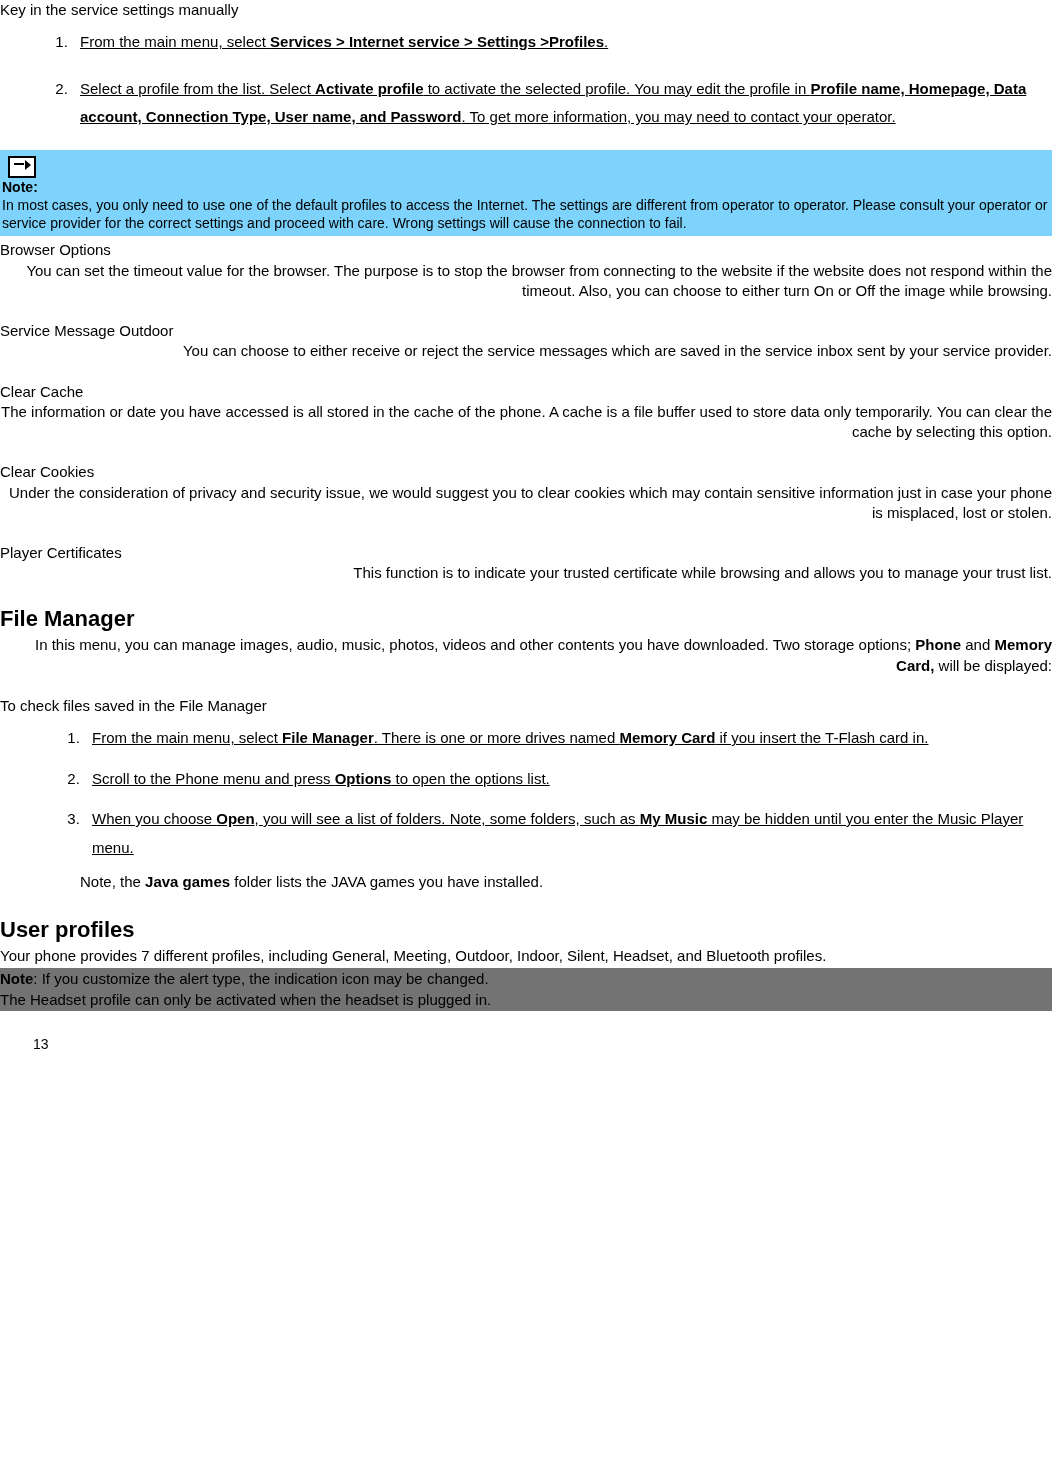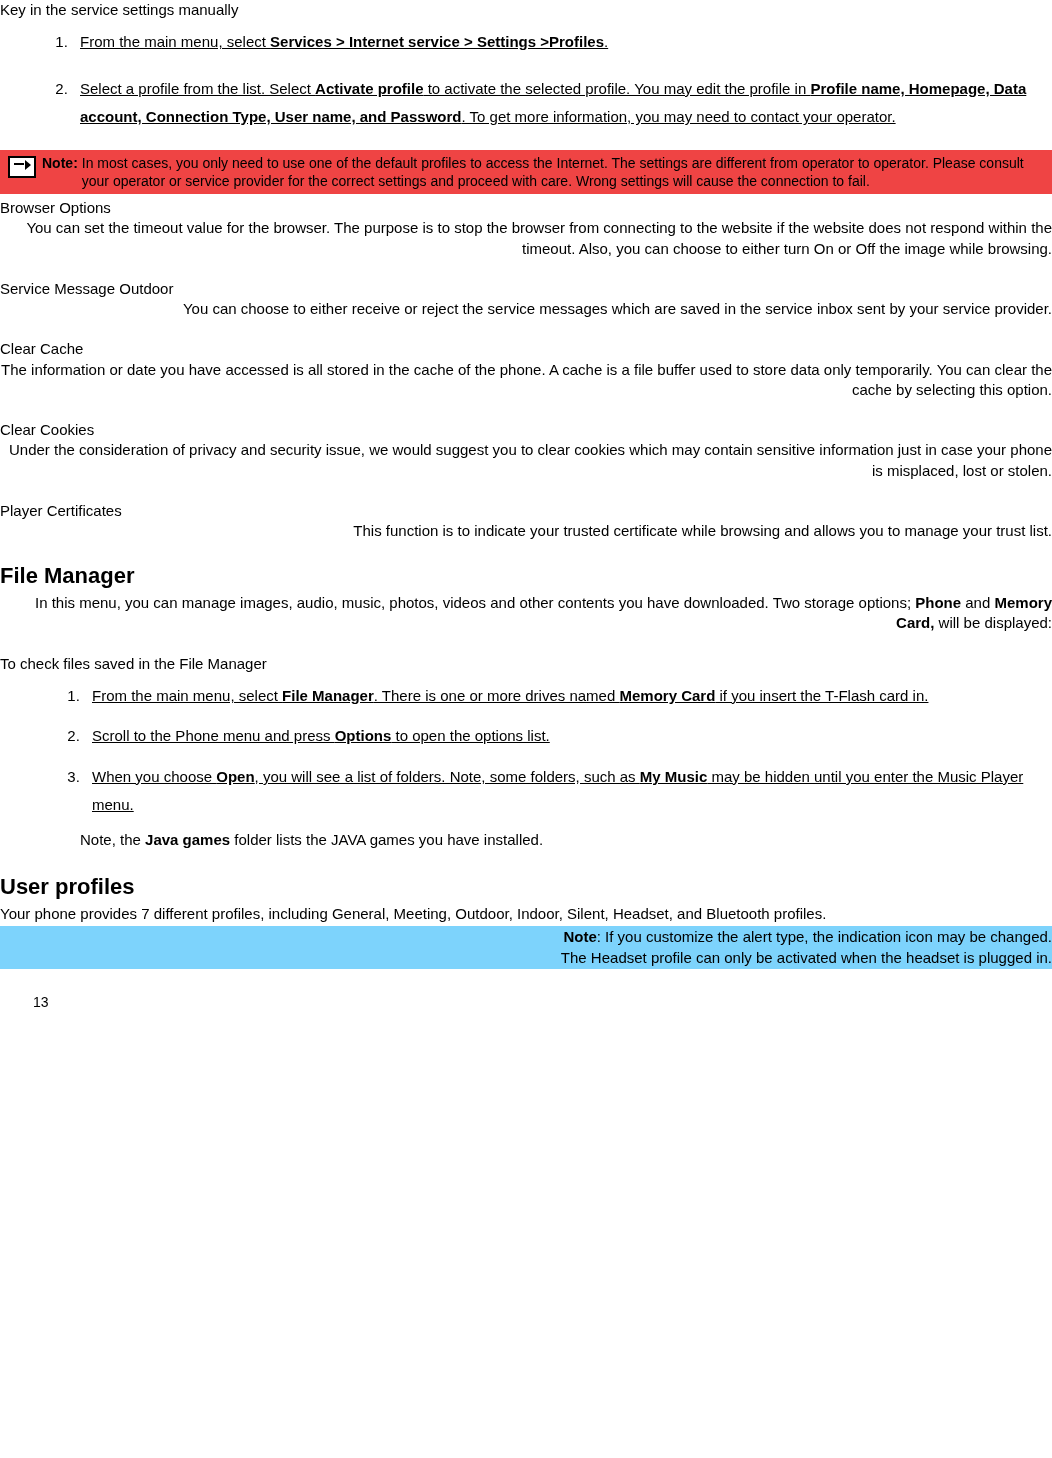--- a/index.html
+++ b/index.html
@@ -39,27 +39,28 @@
     }
     ol li {
       padding-left: 8px;
       margin-bottom: 18px;
       line-height: 1.9;
     }
     ol.tight li {
       margin-bottom: 12px;
     }
     .note-box {
-      background: #ef4444;
+      background: #7dd3fc;
       padding: 4px 2px 4px 2px;
       margin: 4px 0 4px 0;
       display: flex;
       align-items: flex-start;
       font-size: 14px;
       line-height: 1.3;
+      flex-direction: column;
     }
     .note-icon {
       width: 24px;
       height: 18px;
       background: #fff;
       border: 2px solid #000;
       margin: 2px 6px 0 6px;
       flex-shrink: 0;
       position: relative;
     }
@@ -85,24 +86,23 @@
     }
     .note-label {
       font-weight: bold;
       margin-right: 4px;
       flex-shrink: 0;
     }
     .note-text {
       flex: 1;
     }
     .gray-block {
-      background: #7dd3fc;
+      background: #737373;
       padding: 1px 0;
       margin: 0;
-      text-align: right;
     }
     .page-number {
       font-size: 14px;
       margin-top: 24px;
       padding-bottom: 8px;
       margin-left: 33px;
     }
     b { font-weight: bold; }
     .inline-note {
       line-height: 1.9;

